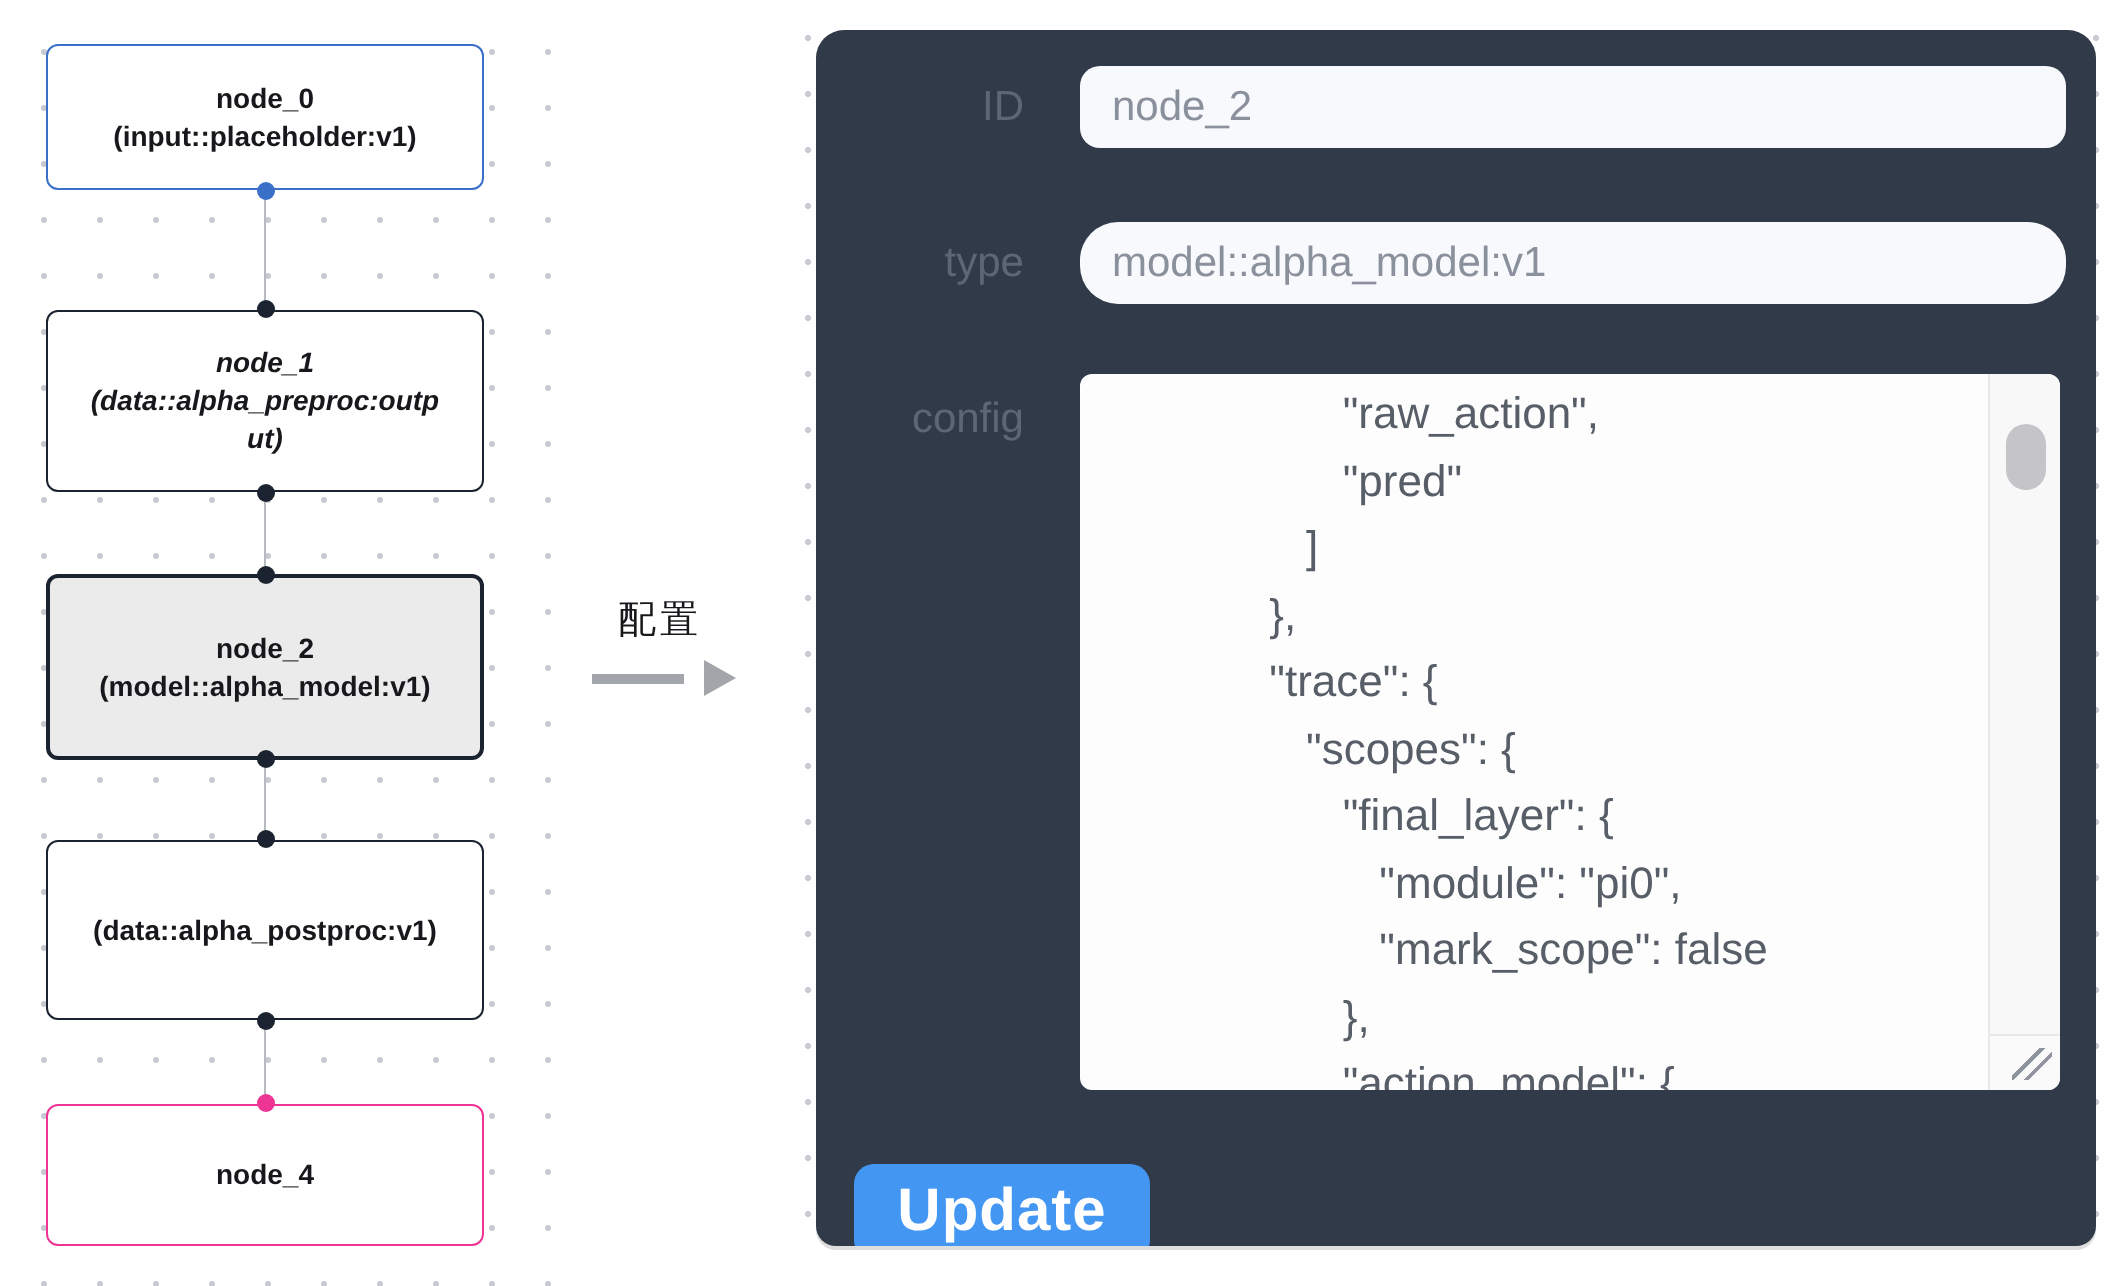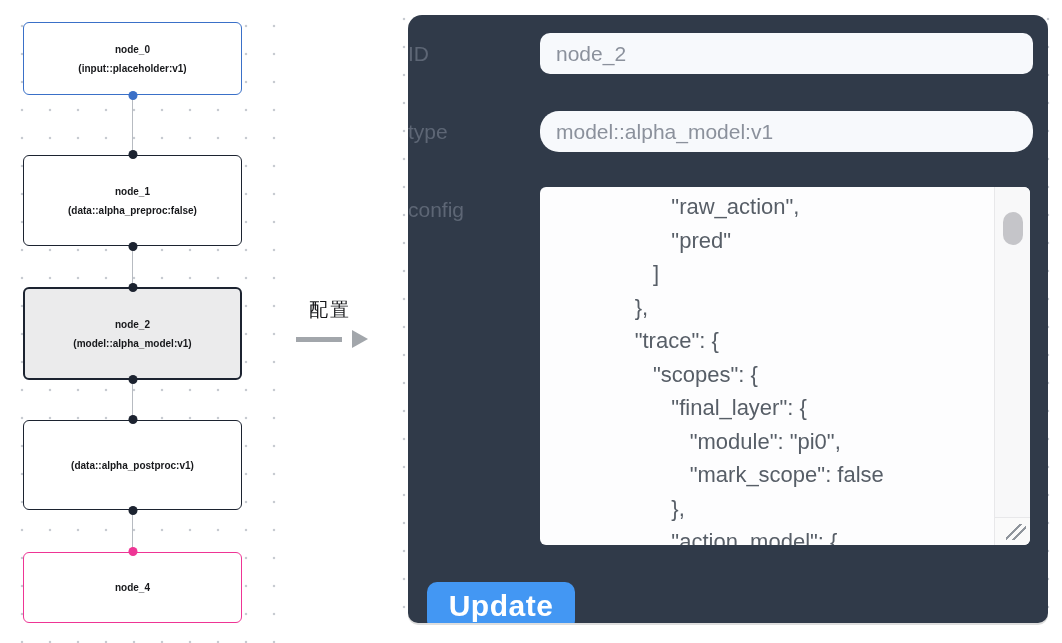--- a/index.html
+++ b/index.html
@@ -15,21 +15,21 @@
   
   .flow-canvas { position:absolute; left:0; top:0; width:282px; height:643px; background-position:8px 12px; }
   .edge { position:absolute; left:131.5px; width:1.5px; background:var(--edge); }
   .node {
     position:absolute; left:23px; width:219px; background:#ffffff;
     border:1.5px solid var(--node_border_default); border-radius:6px;
     display:flex; flex-direction:column; align-items:center; justify-content:center;
     text-align:center; padding:2px 20px; cursor:pointer;
   }
   .node .node-title, .node .node-subtitle {
-    font-size:10px; font-weight:600; color:#17181b; line-height:19px; word-break:break-all; width:100%;text-align:center;
+    font-size:14px; font-weight:600; color:#17181b; line-height:19px; word-break:break-all; width:100%;text-align:center;
   }
   .node.kind-input  { border-color:var(--node_border_input); }
   .node.kind-output { border-color:var(--node_border_output); }
   .node.selected    { background:var(--selected_node_bg); border-width:2px; }
   .handle {
     position:absolute; left:50%; transform:translateX(-50%);
     width:9px; height:9px; border-radius:50%; background:var(--node_border_default);
   }
   .handle.top    { top:-6px; }
   .handle.bottom { bottom:-6px; }
@@ -42,21 +42,21 @@
   .arrow-shaft { position:absolute; left:10px; top:8px; width:46px; height:5px; background:#a2a6ab; }
   .arrow-head  { position:absolute; right:6px; top:1px; width:0; height:0;
                  border-left:16px solid #a2a6ab; border-top:9.5px solid transparent; border-bottom:9.5px solid transparent; }
   
   .right-backdrop { position:absolute; left:378px; top:0; width:684px; height:628px; background-position:12px 5px; }
   .config-panel {
     position:absolute; left:408px; top:15px; width:640px; height:608px;
     background:var(--panel_bg); border-radius:14px 14px 10px 10px; overflow:hidden;
     box-shadow:0 2px 0 rgba(190,190,190,.5);
   }
-  .row-label { position:absolute; left:0; width:104px; color:var(--label_text); font-size:21px; }
+  .row-label { position:absolute; left:0; width:104px; text-align:right; color:var(--label_text); font-size:21px; }
   .row-label.mid { height:41px; line-height:41px; }
   .field-input {
     position:absolute; left:132px; width:493px; height:41px;
     background:var(--field_bg); border:none; outline:none; border-radius:10px;
     font-family:inherit; font-size:21px; color:var(--field_text); padding:0 16px;
   }
   .config-box {
     position:absolute; left:132px; top:172px; width:490px; height:358px;
     background:#fdfdfe; border-radius:6px; overflow:hidden; cursor:text;
   }
@@ -86,24 +86,24 @@
 <body>
 
 <div class="flow-canvas dots" id="flow-canvas">
     <div class="edge" style="top: 95px; height: 60px;"></div>
     <div class="node kind-input" style="top: 22px; height: 73px;">
       <div class="node-title">node_0</div>
       <div class="node-subtitle">(input::placeholder:v1)</div>
       <div class="handle bottom"></div>
     </div>
     <div class="edge" style="top: 246px; height: 41px;"></div>
-    <div class="node kind-default" style="top: 155px; height: 91px;">
+    <div class="node kind-default" style="top: 155px; height: 91px; font-style: italic;">
       <div class="handle top"></div>
       <div class="node-title">node_1</div>
-      <div class="node-subtitle">(data::alpha_preproc:false)</div>
+      <div class="node-subtitle">(data::alpha_preproc:output)</div>
       <div class="handle bottom"></div>
     </div>
     <div class="edge" style="top: 380px; height: 40px;"></div>
     <div class="node kind-default selected" style="top: 287px; height: 93px;">
       <div class="handle top"></div>
       <div class="node-title">node_2</div>
       <div class="node-subtitle">(model::alpha_model:v1)</div>
       <div class="handle bottom"></div>
     </div>
     <div class="edge" style="top: 510px; height: 42px;"></div>

